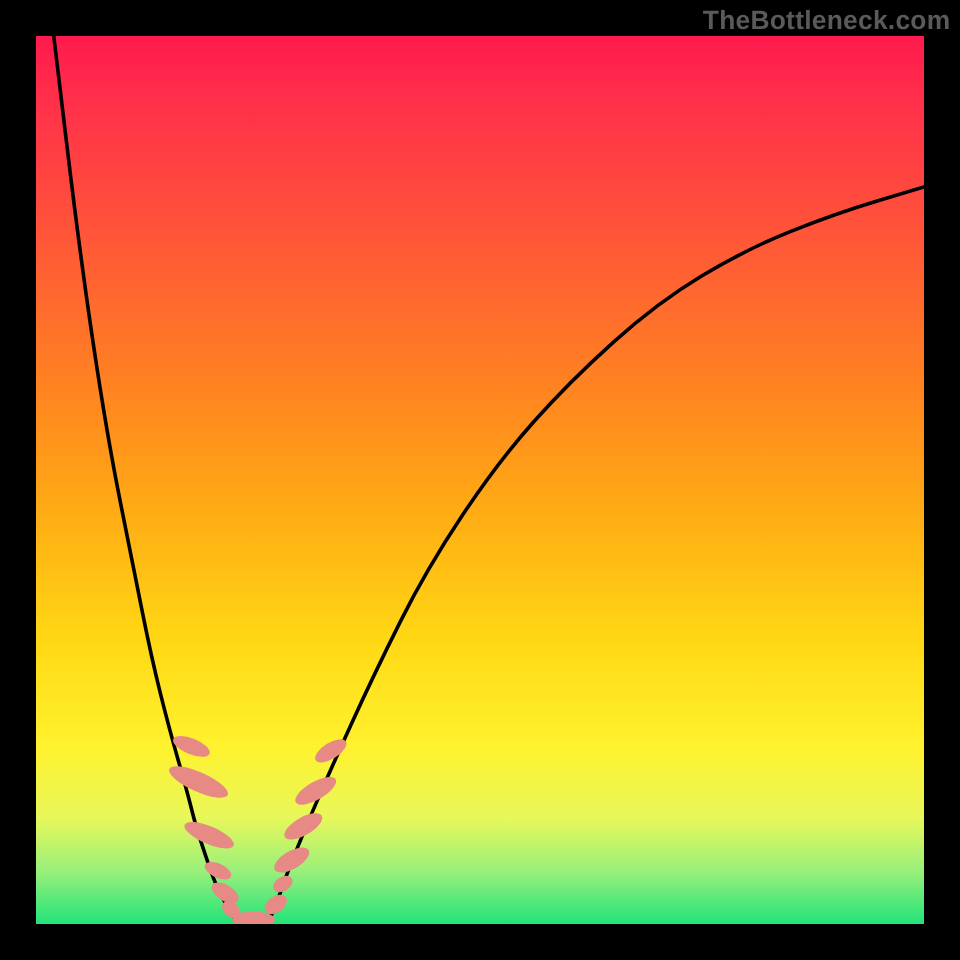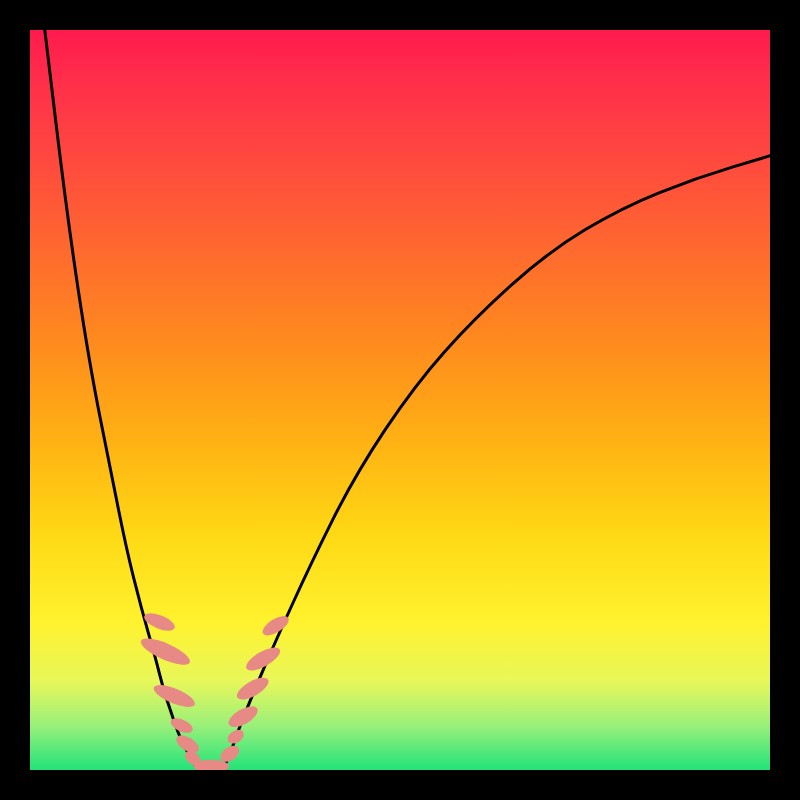--- a/index.html
+++ b/index.html
@@ -85,13 +85,14 @@
           <ellipse cx="0" cy="0" rx="6.660000000000001" ry="10.36" fill="#e78a86" transform="translate(199.8 723.72) rotate(55)"></ellipse>
           <ellipse cx="0" cy="0" rx="5.92" ry="8.88" fill="#e78a86" transform="translate(205.72000000000003 706.7) rotate(58)"></ellipse>
           <ellipse cx="0" cy="0" rx="7.4" ry="16.28" fill="#e78a86" transform="translate(213.12000000000003 686.72) rotate(60)"></ellipse>
           <ellipse cx="0" cy="0" rx="7.4" ry="17.76" fill="#e78a86" transform="translate(222.73999999999998 658.6) rotate(60)"></ellipse>
           <ellipse cx="0" cy="0" rx="7.4" ry="19.240000000000002" fill="#e78a86" transform="translate(233.1 629) rotate(60)"></ellipse>
           <ellipse cx="0" cy="0" rx="6.660000000000001" ry="14.8" fill="#e78a86" transform="translate(245.68 595.7) rotate(58)"></ellipse>
         </g>
     </svg>
   </div>
 
+  <div class="watermark">TheBottleneck.com</div>
 </div>
 
 </body></html>

